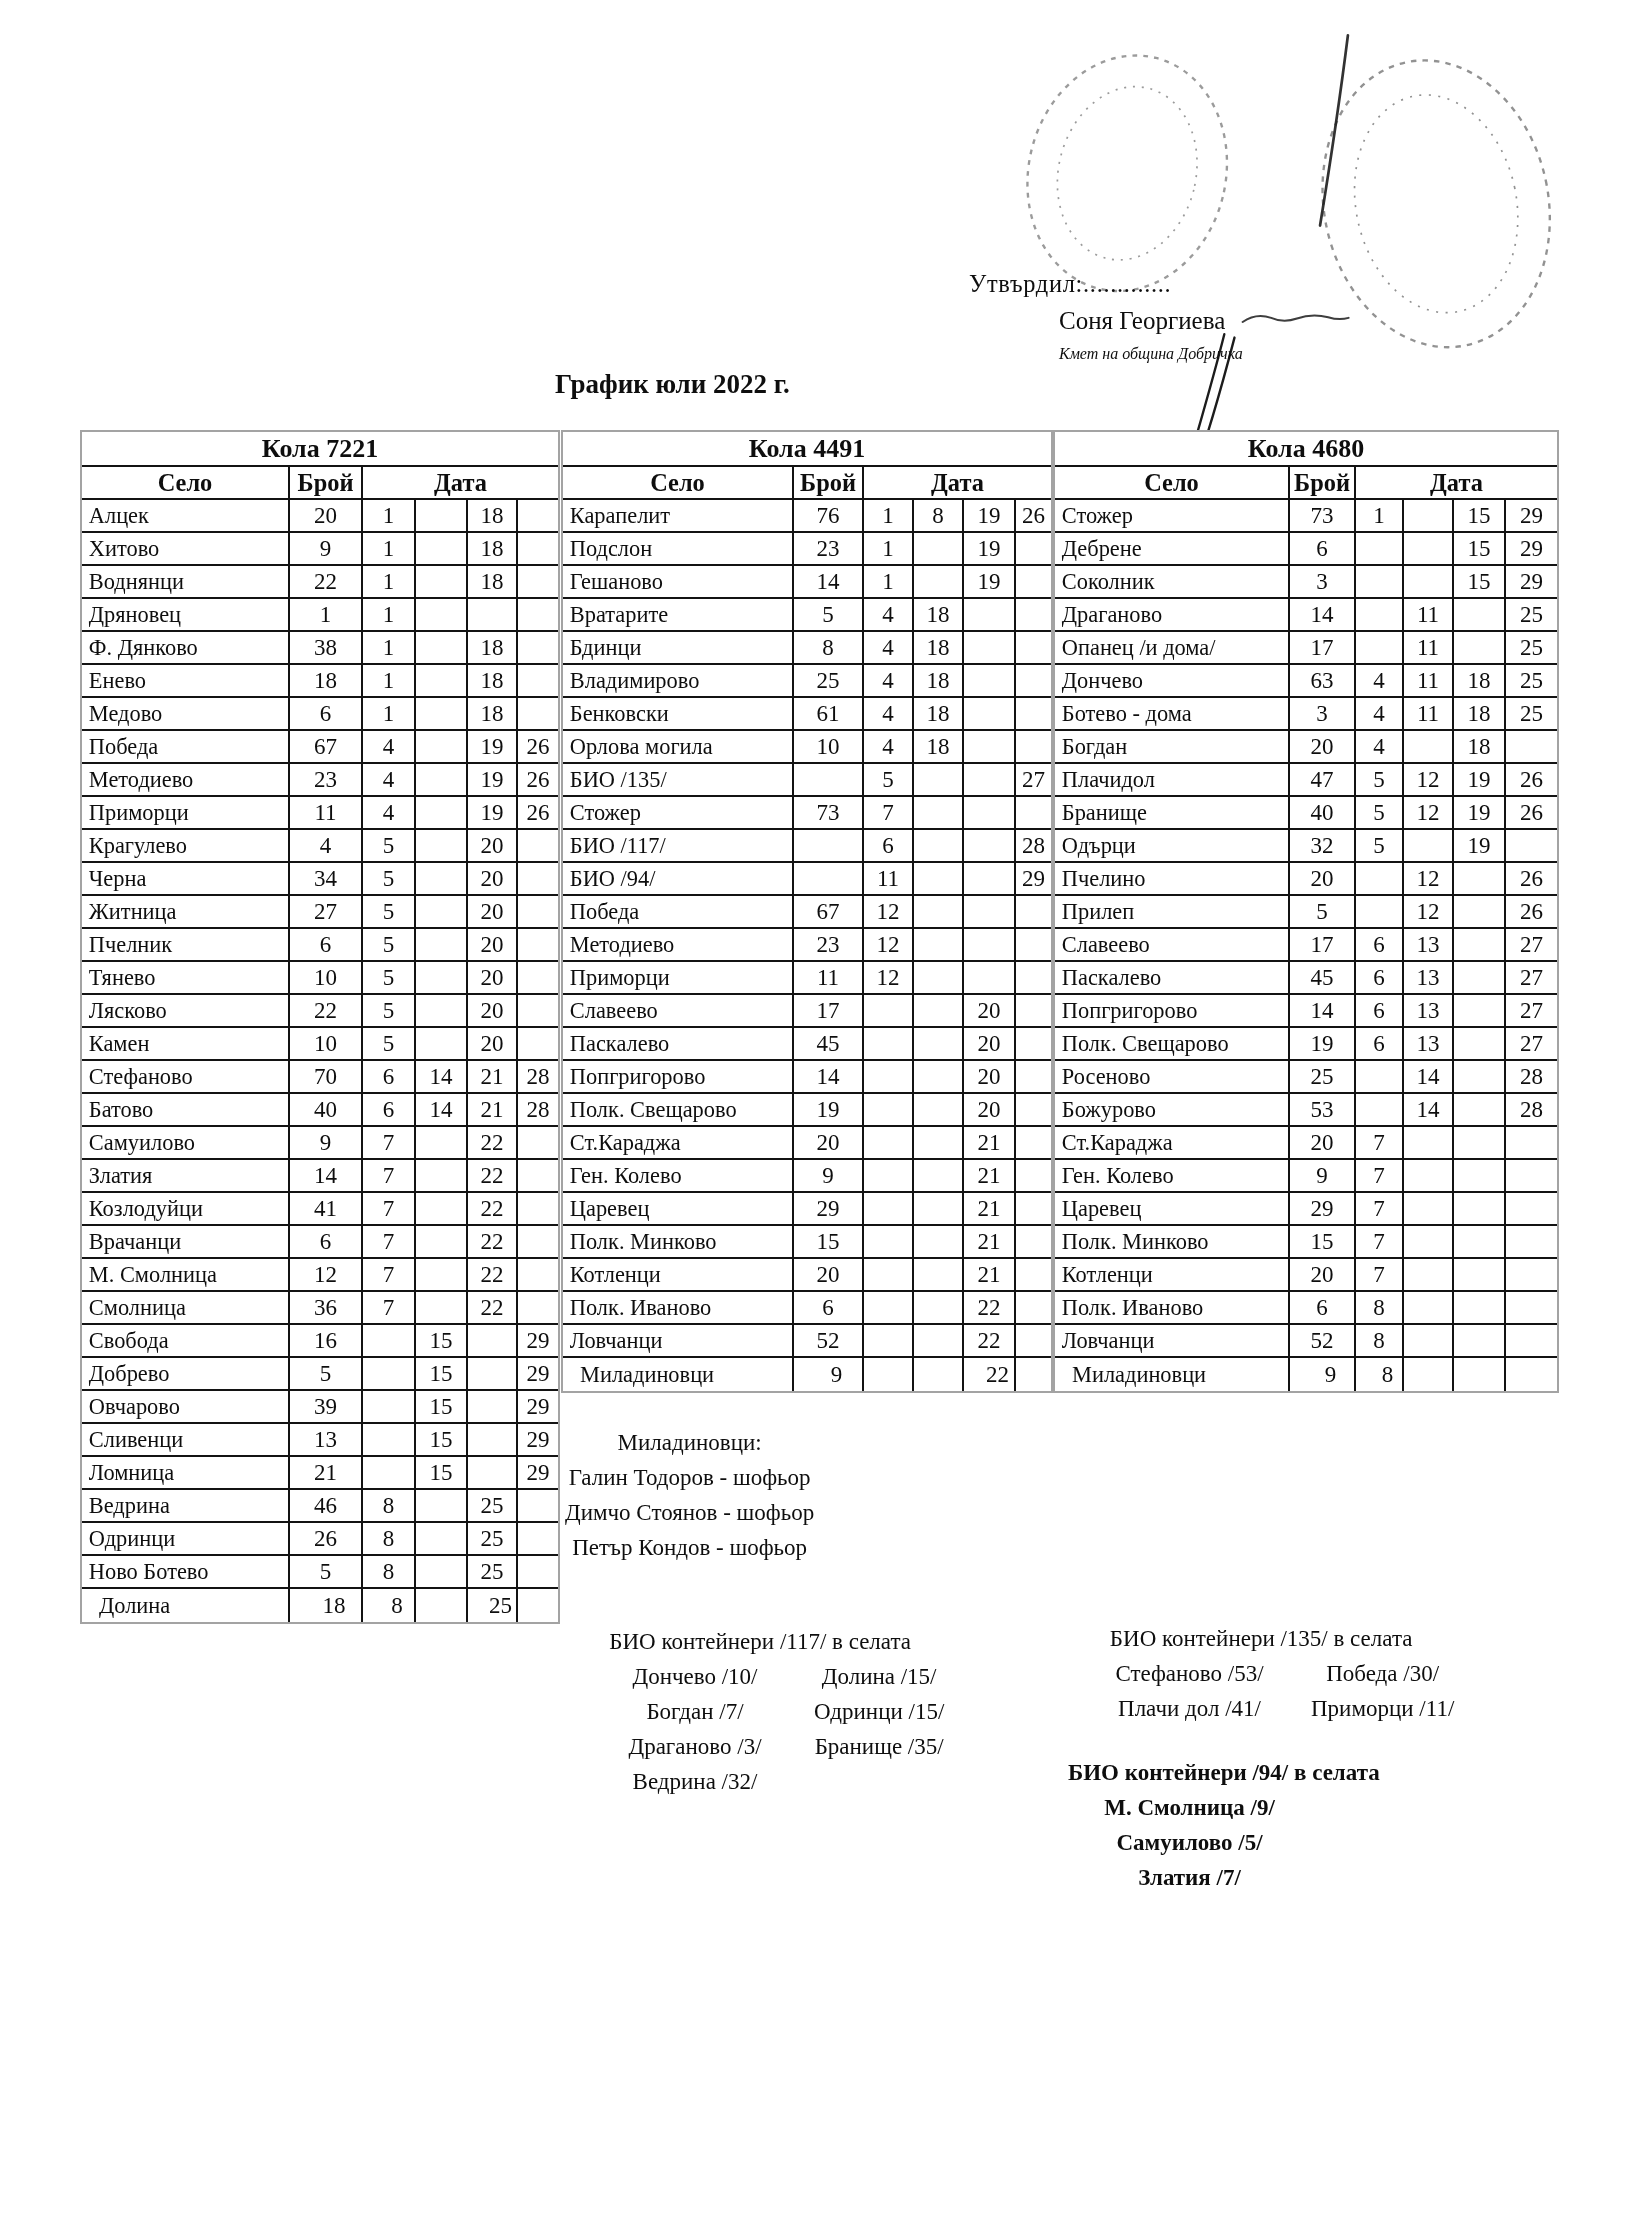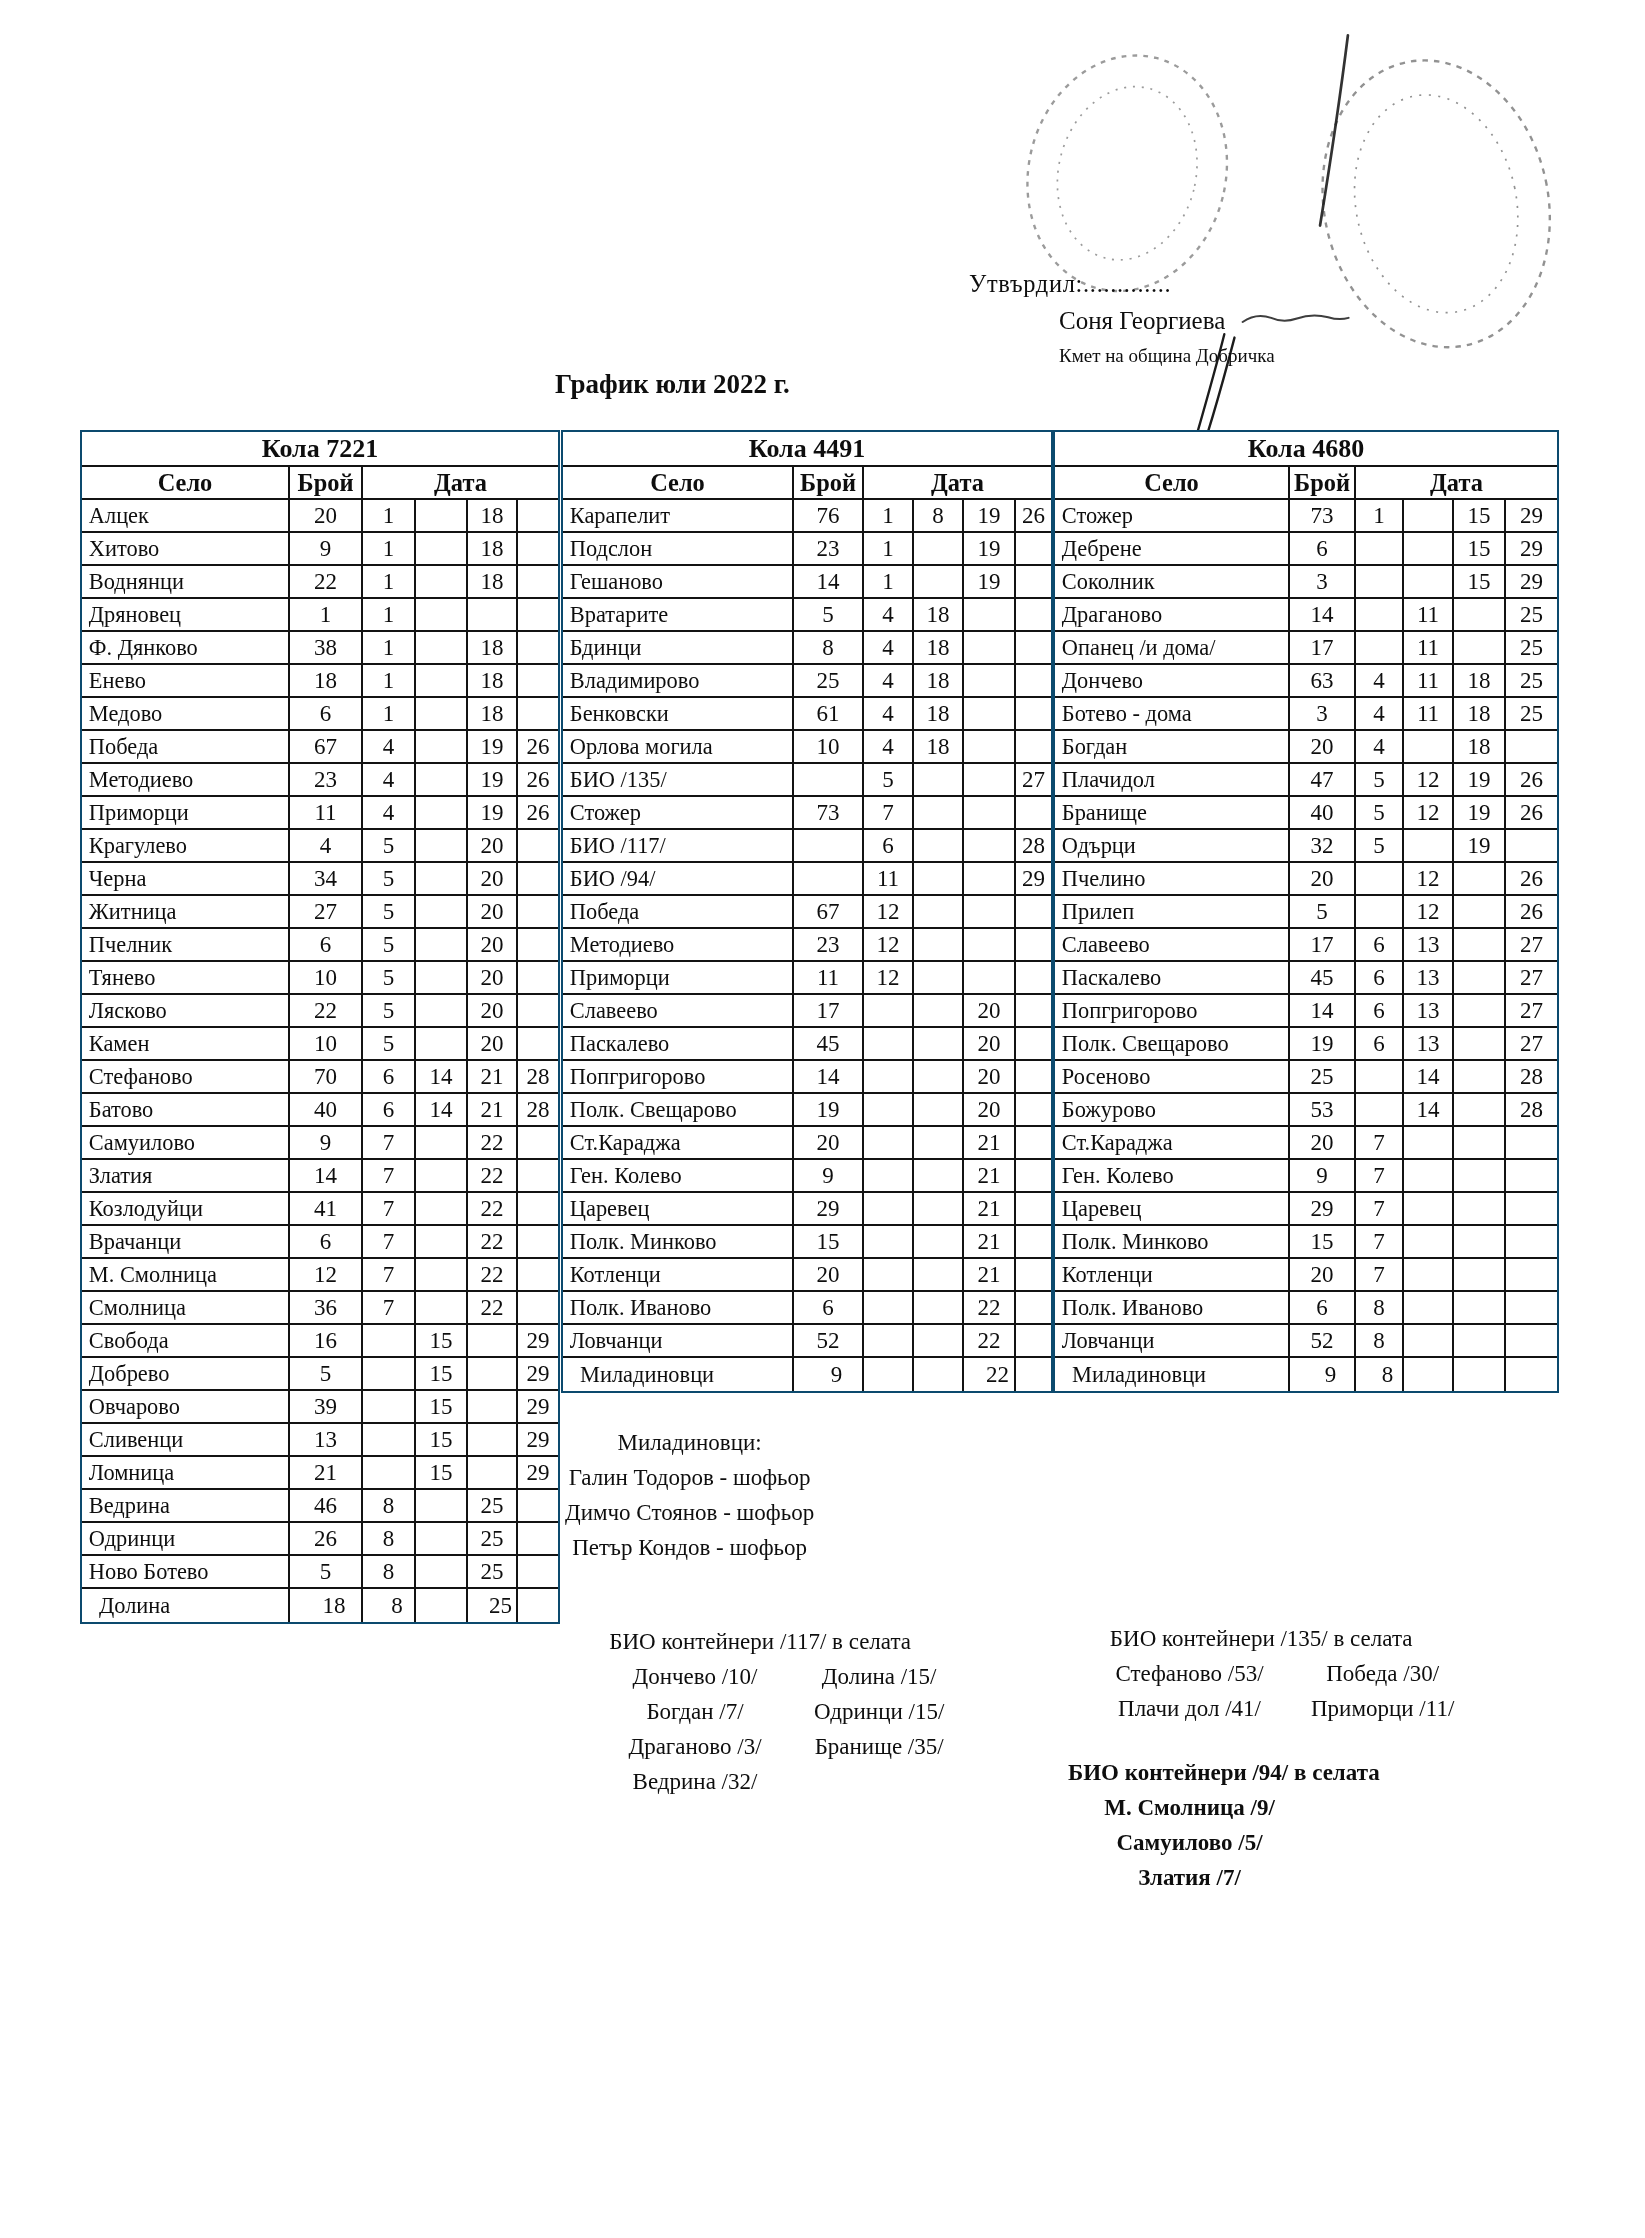--- a/index.html
+++ b/index.html
@@ -3,24 +3,24 @@
 <meta charset="utf-8">
 <style>
   html,body{margin:0;padding:0;background:#d8d8d8;}
   .page{
     position:relative;width:1646px;height:2239px;background:#ffffff;
     font-family:"Liberation Serif","DejaVu Serif",serif;color:#0e0e0e;overflow:hidden;text-align:center;
   }
   .abs{position:absolute;white-space:nowrap;}
   .approve-label{font-size:24.4px;letter-spacing:0.7px;}
   .approver-name{font-size:25px;}
-  .approver-title{font-size:19px;}
+  .approver-title{font-size:16px;font-style:italic;}
   .doc-title{font-size:27px;font-weight:bold;}
   .sig-overlay{position:absolute;left:0;top:0;pointer-events:none;}
-  .car-table{position:absolute;display:grid;border:2px solid #0c4a6e;background:#fff;}
+  .car-table{position:absolute;display:grid;border:2px solid #a3a3a3;background:#fff;}
   .ct-cell{
     border-right:2px solid #131313;border-bottom:2px solid #131313;
     display:flex;align-items:center;justify-content:center;
     font-size:23px;overflow:hidden;
   }
   .ct-title{font-weight:bold;font-size:26px;}
   .ct-h{font-weight:bold;font-size:24.4px;}
   .c-village{justify-content:flex-start;padding-left:6.8px;font-size:22.4px;}
   .no-r{border-right:none;}
   .no-b{border-bottom:none;padding-left:17px;}

